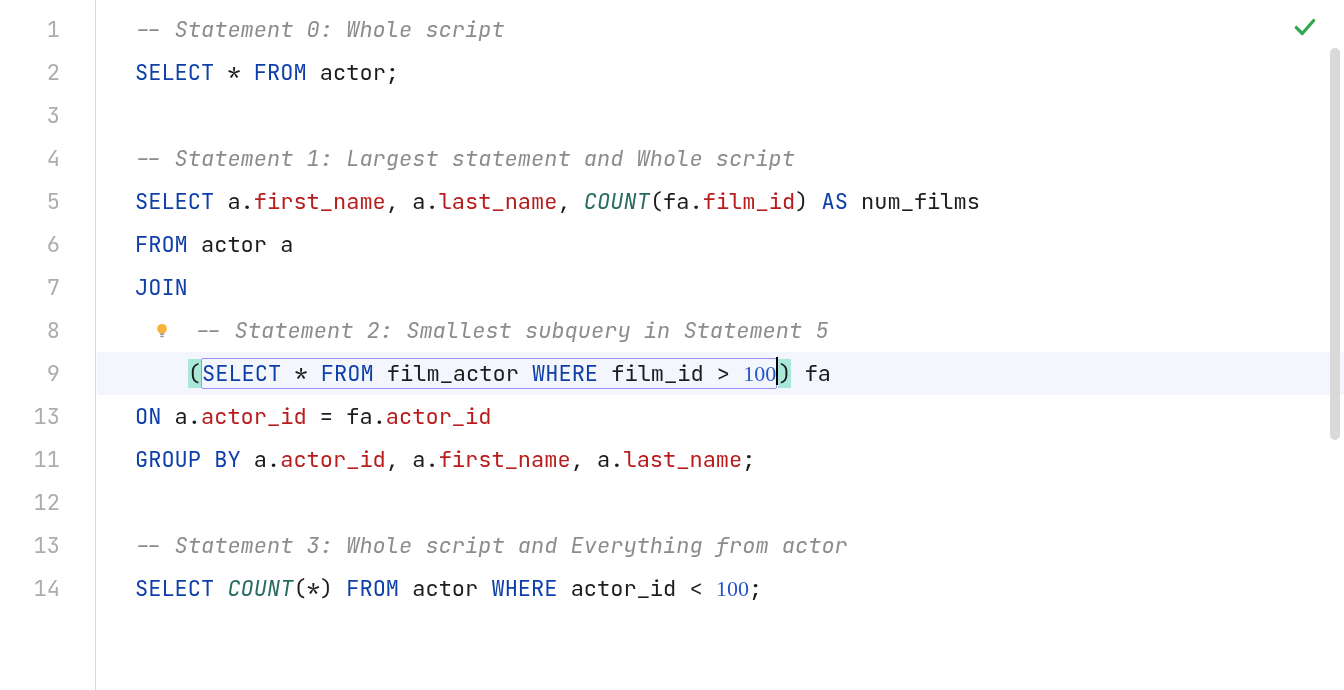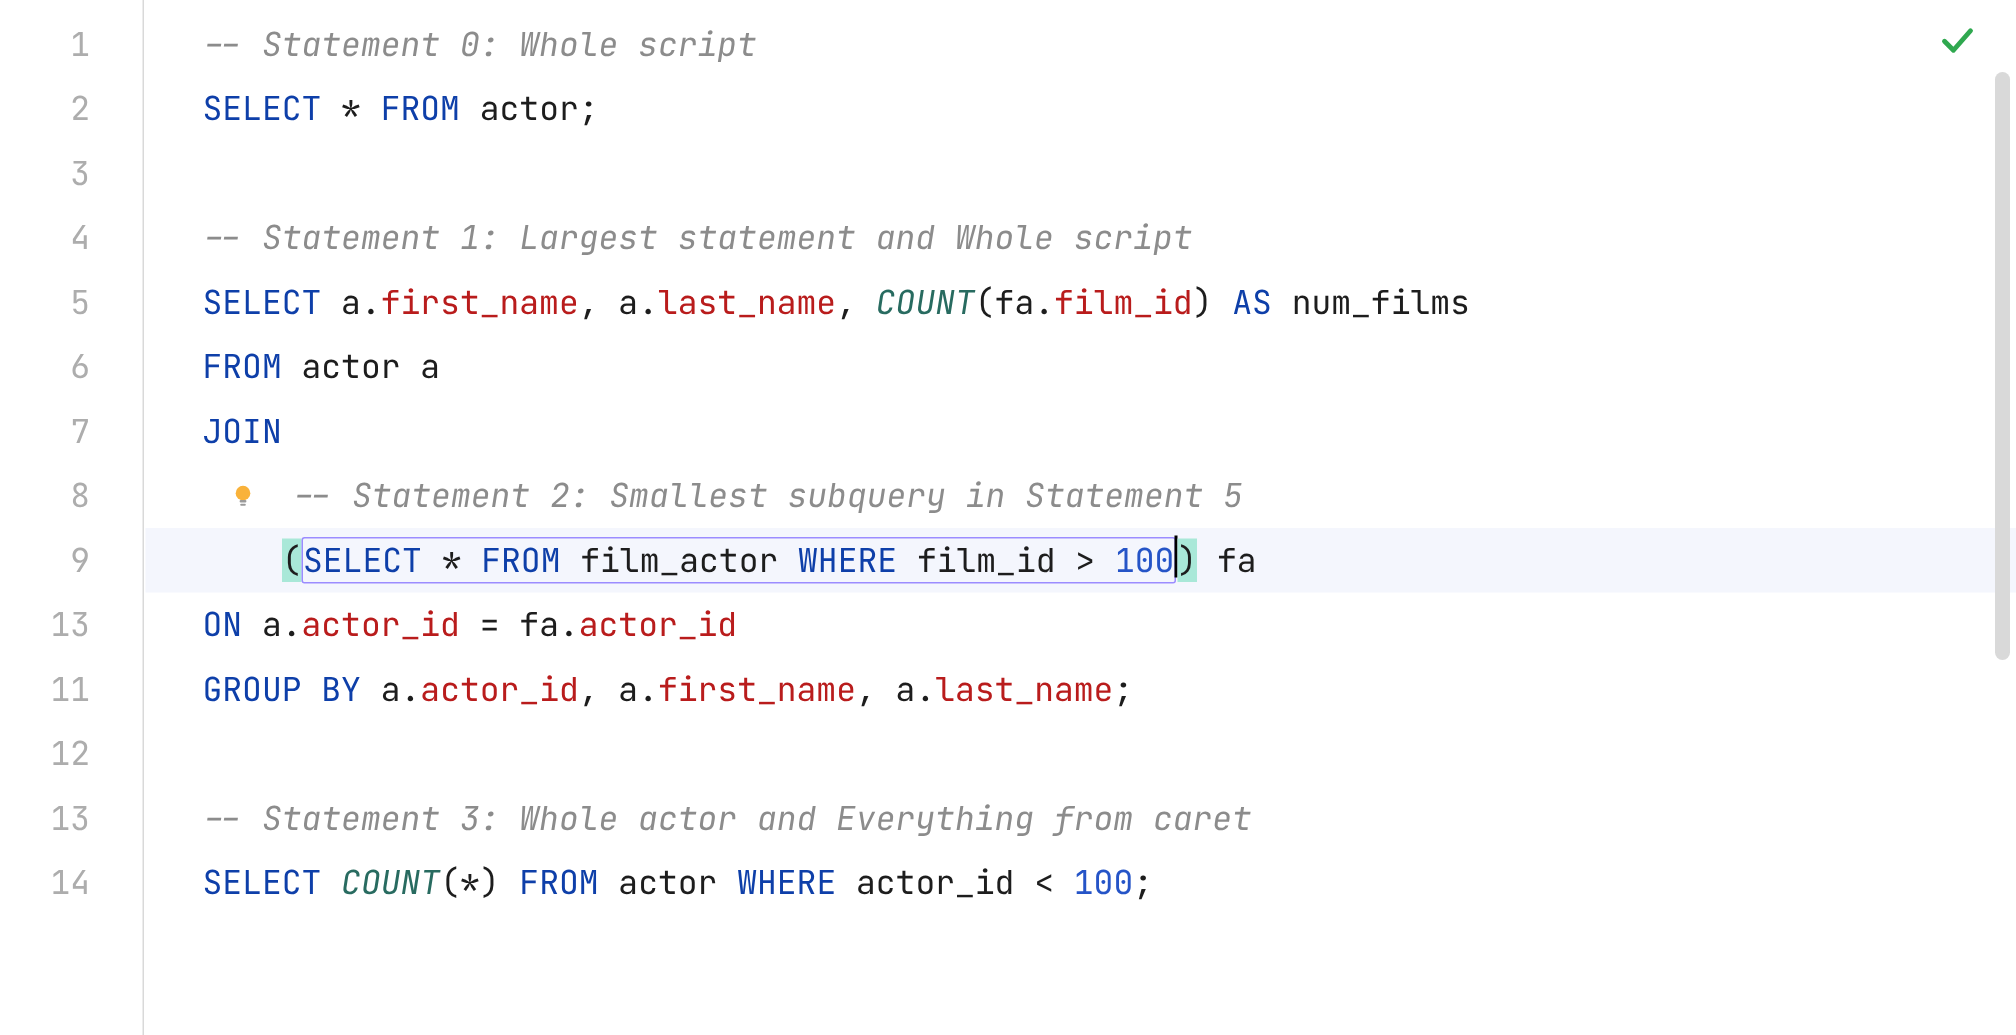--- a/index.html
+++ b/index.html
@@ -57,21 +57,21 @@
     height: 43px;
     background: #f4f6fd;
     z-index: 0;
   }
   .line > * { position: relative; z-index: 1; }
 
   .cmt { color: #8c8c8c; font-style: italic; text-align: center; }
   .kw { color: #0e3fa9; }
   .ident { color: #b91c1c; }
   .func { color: #286b60; font-style: italic; }
-  .num { color: #2554c7; }
+  .num { color: #2554c7; font-family: Liberation Serif, serif; }
   .plain { color: #1d1d1d; }
   .punct { color: #1d1d1d; }
 
   .bulb {
     width: 18px; height: 18px;
     display: inline-block;
     vertical-align: -2px;
   }
 
   .sel-box {
@@ -156,21 +156,21 @@
         </svg><span style="display:inline-block;width:24px;"></span><span class="cmt">-- Statement 2: Smallest subquery in Statement 5</span></div>
 
     <div class="line"><span class="plain">    </span><span class="paren-match punct">(</span><span class="sel-box"><span class="kw">SELECT</span><span class="plain"> * </span><span class="kw">FROM</span><span class="plain"> film_actor </span><span class="kw">WHERE</span><span class="plain"> film_id &gt; </span><span class="num">100</span></span><span class="caret"></span><span class="paren-match punct">)</span><span class="plain"> fa</span></div>
 
     <div class="line"><span class="kw">ON</span><span class="plain"> a</span><span class="punct">.</span><span class="ident">actor_id</span><span class="plain"> = </span><span class="plain">fa</span><span class="punct">.</span><span class="ident">actor_id</span></div>
 
     <div class="line"><span class="kw">GROUP BY</span><span class="plain"> a</span><span class="punct">.</span><span class="ident">actor_id</span><span class="punct">, </span><span class="plain">a</span><span class="punct">.</span><span class="ident">first_name</span><span class="punct">, </span><span class="plain">a</span><span class="punct">.</span><span class="ident">last_name</span><span class="punct">;</span></div>
 
     <div class="line"></div>
 
-    <div class="line"><span class="cmt">-- Statement 3: Whole actor and Everything from caret</span></div>
+    <div class="line"><span class="cmt">-- Statement 3: Whole script and Everything from actor</span></div>
 
     <div class="line"><span class="kw">SELECT</span><span class="plain"> </span><span class="func">COUNT</span><span class="punct">(</span><span class="plain">*</span><span class="punct">)</span><span class="plain"> </span><span class="kw">FROM</span><span class="plain"> actor </span><span class="kw">WHERE</span><span class="plain"> actor_id &lt; </span><span class="num">100</span><span class="punct">;</span></div>
 
   </div>
 
   <svg class="status-check" width="26" height="26" viewBox="0 0 24 24">
     <path d="M4 12.5 L9.5 18 L20 6" stroke="#2fa84f" stroke-width="3" fill="none" stroke-linecap="round" stroke-linejoin="round"></path>
   </svg>
 
   <div class="vscroll"></div>

